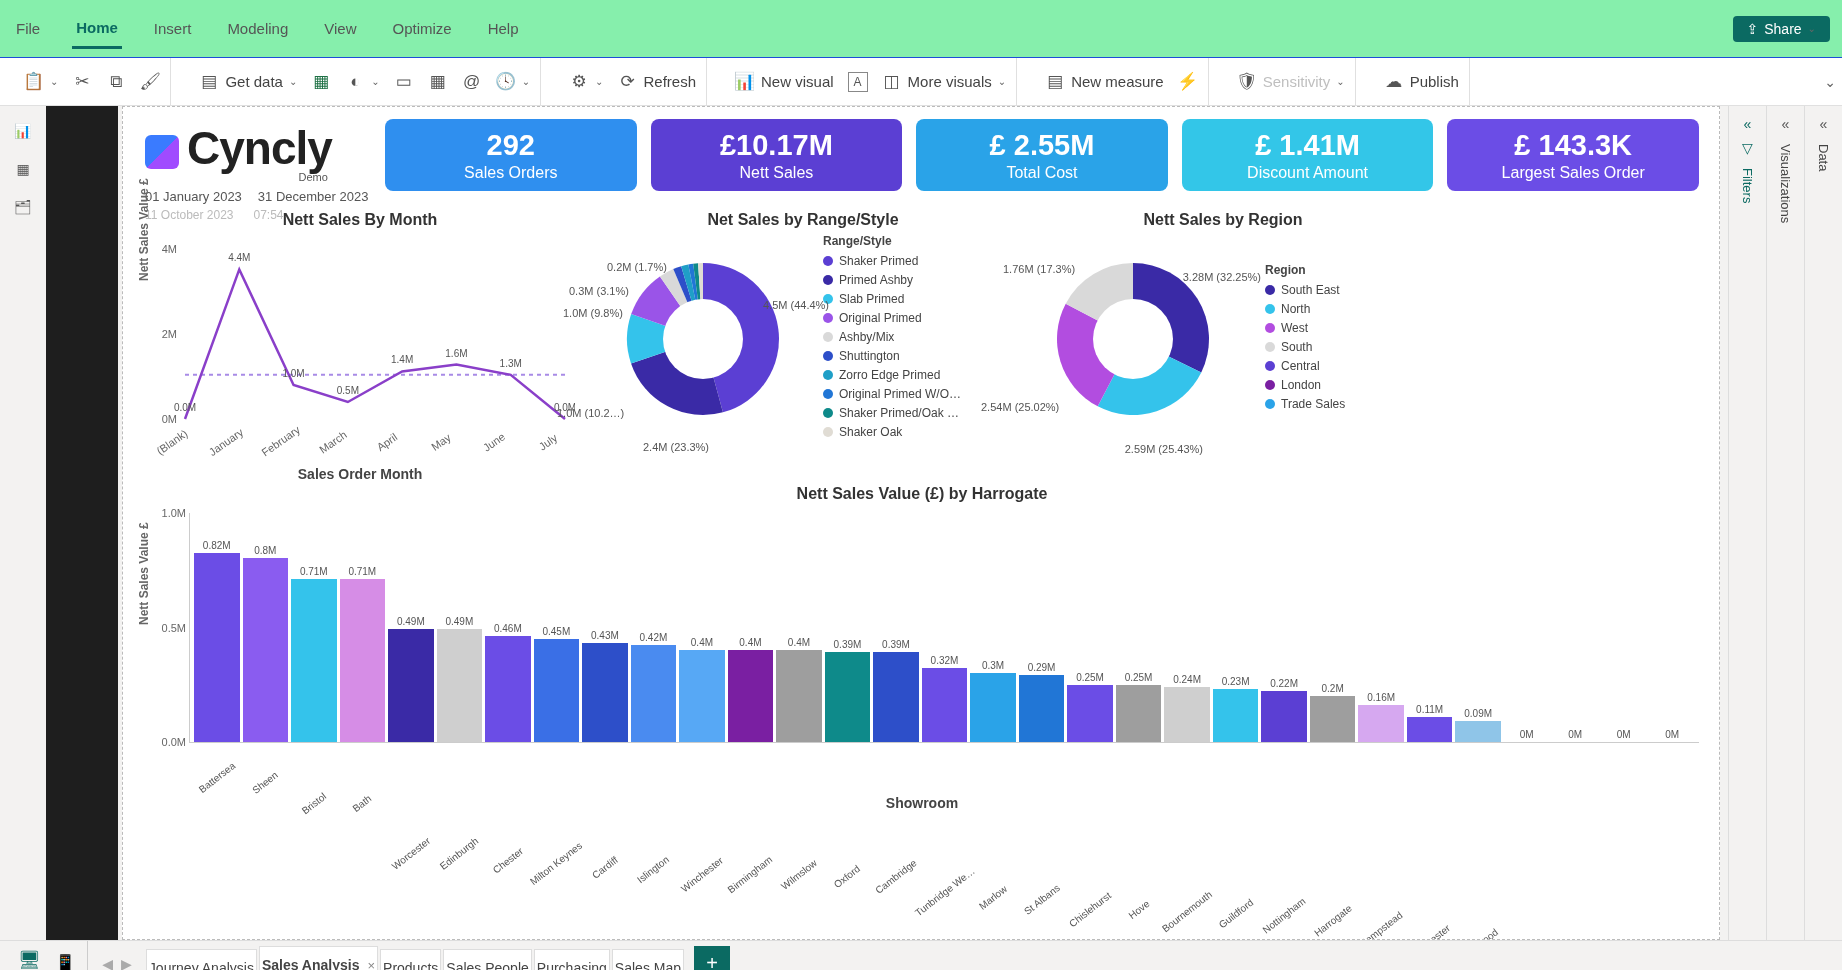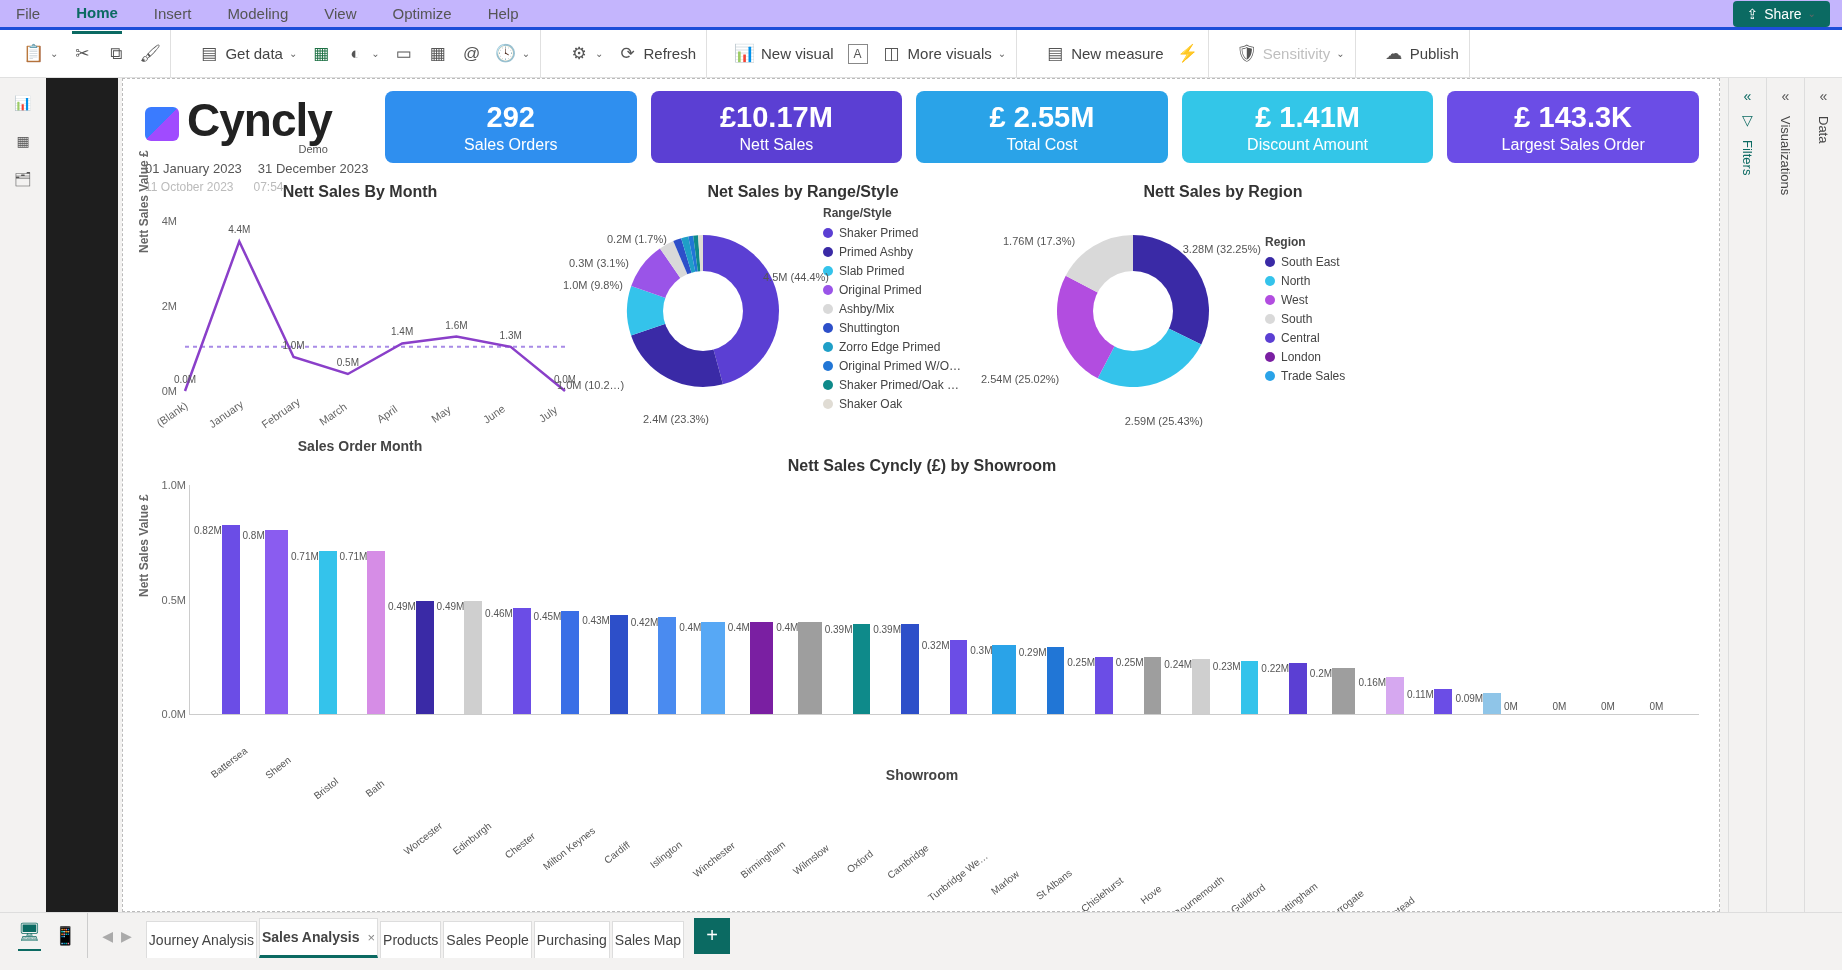--- a/index.html
+++ b/index.html
@@ -1,17 +1,17 @@
 <!DOCTYPE html>
 <html><head>
 <meta charset="utf-8">
 <style>
 *{box-sizing:border-box;margin:0;padding:0;font-family:"Segoe UI",Arial,sans-serif}
 body{background:#f3f2f1;width:1842px;height:970px;overflow:hidden;font-size:14px;color:#333}
-.ribbon-tabs{display:flex;align-items:center;height:30px;background:#c4b5fd;border-bottom:3px solid #1d4ed8;padding:0 12px;gap:28px}
+.ribbon-tabs{display:flex;align-items:center;height:58px;background:#86efac;border-bottom:1px solid #1d4ed8;padding:0 12px;gap:28px}
 .ribbon-tabs .tab{padding:10px 4px;cursor:pointer;font-size:15px;color:#555}
 .ribbon-tabs .tab.active{color:#0b6a62;border-bottom:3px solid #0b6a62;font-weight:600}
 .share-btn{margin-left:auto;background:#0b6a62;color:#fff;padding:5px 14px;border-radius:4px;display:flex;align-items:center;gap:6px;font-size:14px}
 .ribbon-actions{display:flex;align-items:center;height:48px;background:#fff;padding:0 14px;gap:18px;border-bottom:1px solid #e0e0e0}
 .ra-group{display:flex;align-items:center;gap:14px;padding:0 10px;border-right:1px solid #e0e0e0;height:100%}
 .ra-group:last-child{border-right:none}
 .ra-item{display:flex;align-items:center;gap:6px;color:#444;cursor:pointer;font-size:15px}
 .ra-item.disabled{color:#bfbfbf}
 .ra-icon{width:20px;height:20px;display:inline-flex;align-items:center;justify-content:center;color:#555;font-size:17px}
 .caret{font-size:10px;color:#666}
@@ -57,21 +57,21 @@
 .legend{font-size:12px;color:#444}
 .legend .li{display:flex;align-items:center;gap:6px;margin-bottom:5px}
 .legend .sw{width:10px;height:10px;border-radius:50%}
 .legend .hd{font-weight:600;margin-bottom:6px}
 
 
 .bar-wrap{position:absolute;top:378px;left:22px;right:20px;bottom:10px}
 .bar-area{position:relative;height:230px;margin-left:44px;margin-top:10px;border-left:1px solid #ccc;border-bottom:1px solid #ccc}
 .y-tick{position:absolute;left:-44px;font-size:11px;color:#666;width:40px;text-align:right}
 .bars{display:flex;align-items:flex-end;height:100%;gap:3px;padding:0 4px}
-.bar-col{flex:1;display:flex;flex-direction:row;position:relative}
+.bar-col{flex:1;display:flex;flex-direction:column;align-items:center;position:relative}
 .bar-rect{width:100%}
 .bar-val{font-size:10px;color:#555;margin-bottom:2px;white-space:nowrap}
 .bar-xl{font-size:10px;color:#555;white-space:nowrap;position:absolute;top:232px;transform:rotate(-38deg);transform-origin:center;width:70px;text-align:center}
 .bar-xtitle{text-align:center;font-weight:600;margin-top:52px;color:#444}
 
 
 .right-rails{display:flex}
 .rail-pane{width:38px;background:#f3f2f1;border-left:1px solid #ddd;display:flex;flex-direction:column;align-items:center;padding-top:10px;gap:8px}
 .rail-pane .chev{color:#0b6a62;font-size:14px}
 .rail-pane .vlabel{writing-mode:vertical-rl;font-size:13px;color:#444;margin-top:4px}
@@ -396,21 +396,21 @@
               </div>
               <div class="li">
                 <span class="sw" style="background:#2aa3e8"></span>
                 <span>Trade Sales</span>
               </div>
             </div>
         </div>
       </div>
 
       <div class="bar-wrap">
-        <div class="chart-title">Nett Sales Cyncly (£) by Showroom</div>
+        <div class="chart-title">Nett Sales Value (£) by Harrogate</div>
         <div class="axis-label-y" style="top:140px">Nett Sales Value £</div>
         <div class="bar-area" id="bar-area">
           <div class="bars" id="bars">
               <div class="bar-col">
                 <div class="bar-val">0.82M</div>
                 <div class="bar-rect" style="height:188.6px;background:#6b4de6"></div>
                 <div class="bar-xl">Battersea</div>
               </div>
               <div class="bar-col">
                 <div class="bar-val">0.8M</div>

